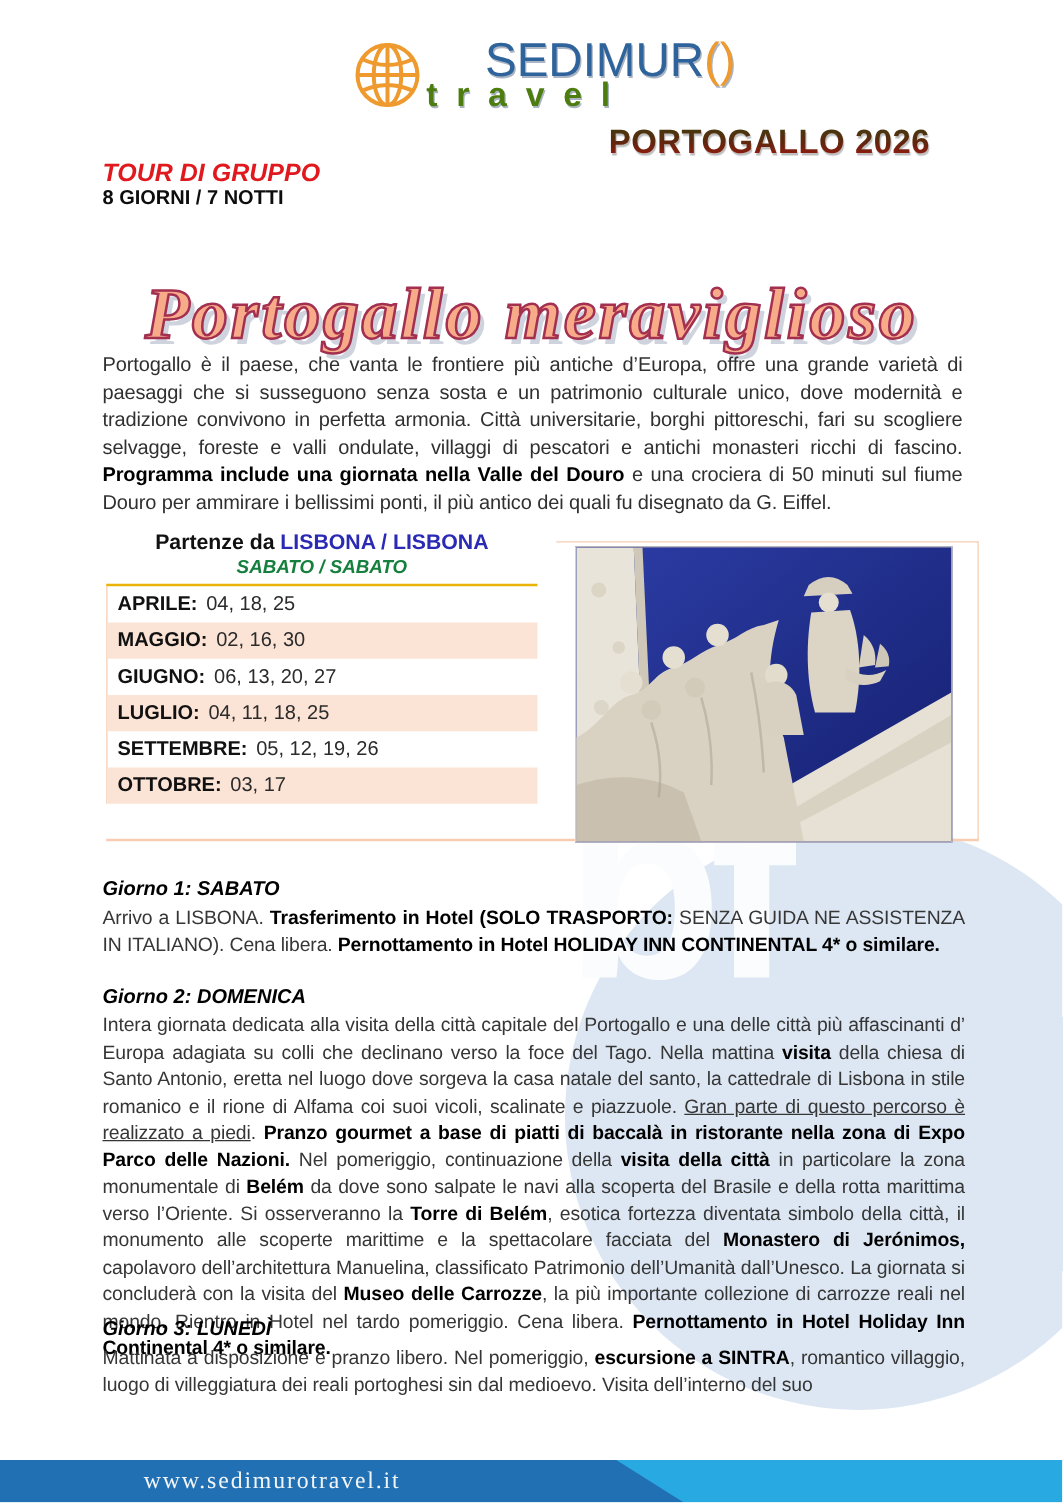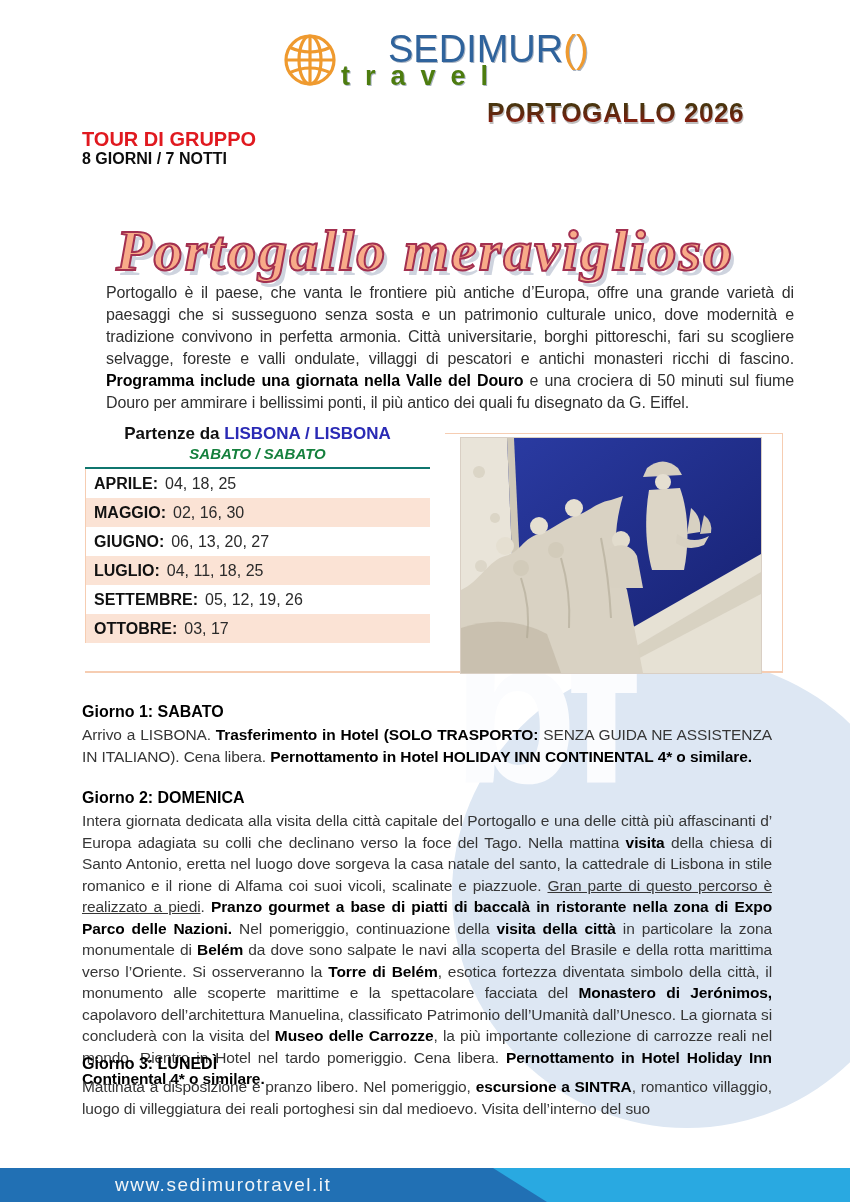--- a/index.html
+++ b/index.html
@@ -37,68 +37,68 @@
   .program-title {
     position:absolute; left:487px; top:98px;
     font-size:27px; font-weight:bold; letter-spacing:0.5px;
     color:#8a1a12;
     background:linear-gradient(180deg,#39400f 0%,#64250e 55%,#ad1710 100%);
     -webkit-background-clip:text; background-clip:text;
     -webkit-text-fill-color:transparent;
     filter:drop-shadow(1px 2px 0 rgba(110,110,110,0.45));
     transform:scaleX(0.97); transform-origin:left;
   }
-  .tour-type { position:absolute; left:82px; top:128px; font-size:20px; font-weight:bold; color:#e0191f; }
+  .tour-type { position:absolute; left:82px; top:128px; font-size:20px; font-weight:bold; color:#e0191f;font-style:italic; }
   .duration  { position:absolute; left:82px; top:150px; font-size:16px; font-weight:bold; color:#0d0d0d; }
   
   .main-title {
     position:absolute; left:0; top:217px; width:850px; text-align:center;
     font-family:"Liberation Serif", serif; font-style:italic; font-weight:bold;
     font-size:58px; letter-spacing:2px;
     color:#f8ab89; -webkit-text-stroke:2px #a33050;
     text-shadow:4px 5px 0 rgba(165,175,195,0.55);
   }
   
   .para { text-align:justify; }
   .intro {
     position:absolute; left:82px; top:282px; width:688px;
-    font-size:16px; line-height:22px; color:#303030; letter-spacing:-0.1px;margin-left:24px;
+    font-size:16px; line-height:22px; color:#303030; letter-spacing:-0.1px;
   }
   .b { font-weight:bold; color:#000; }
   .u { text-decoration:underline; }
   
   .dep-wrap { position:absolute; left:85px; top:420px; width:698px; height:253px;
               border-bottom:2px solid #f6cdb2; }
   .dep-left { position:absolute; left:0; top:0; width:345px; }
-  .dep-head { text-align:center; padding:4px 0 5px 0; border-bottom:2px solid #0f766e; }
+  .dep-head { text-align:center; padding:4px 0 5px 0; border-bottom:2px solid #eab308; }
   .dep-title { font-size:17px; font-weight:bold; color:#111; }
   .dep-title .cities { color:#2a2ab5; }
   .dep-sub { font-size:15px; font-weight:bold; font-style:italic; color:#15803d; margin-top:1px; }
   .dep-rows { border-left:1px solid #f6cdb2; }
   .dep-row { height:29px; line-height:29px; padding-left:8px; font-size:16px; color:#2b2b2b; }
   .dep-row:nth-child(even) { background:#fbe3d5; }
   .dep-row .m { font-weight:bold; color:#111; margin-right:7px; }
   .img-topline { position:absolute; left:360px; top:13px; width:338px; border-top:1px solid #f6cdb2; }
   .img-rightline { position:absolute; left:697px; top:13px; height:239px; border-left:1px solid #f6cdb2; }
   .monument { position:absolute; left:375px; top:17px; width:302px; height:237px;
               border:1px solid #d9cfc4; background:#1b2a86; }
   
   .day { position:absolute; left:82px; width:690px; }
-  .day h3 { font-size:16px; line-height:20px; font-weight:bold; color:#000; margin-bottom:2px; }
+  .day h3 { font-size:16px; line-height:20px; font-weight:bold; color:#000; margin-bottom:2px;font-style:italic; }
   .day .para { font-size:15.5px; line-height:21.5px; color:#363636; letter-spacing:-0.1px; }
   .day1 { top:702px; }
   .day2 { top:788px; }
   .day3 { top:1054px; }
   
   .footer { position:absolute; left:0; top:1168px; width:850px; height:34px; background:#29a9e1; }
   .footer-dark { position:absolute; inset:0; background:#2170b4;
                  clip-path:polygon(0 0, 493px 0, 547px 100%, 0 100%); }
   .footer-url {
     position:absolute; left:115px; top:0; height:34px; line-height:34px;
-    font-family:Liberation Sans, sans-serif; font-size:19px; letter-spacing:1.5px;
+    font-family:Liberation Serif, serif; font-size:19px; letter-spacing:1.5px;
     color:#f2f5f7;
   }
 </style>
 </head>
 <body>
 
 <div class="page">
 
   <div class="wm-circle"></div>
   <div class="wm-text">bf</div>

